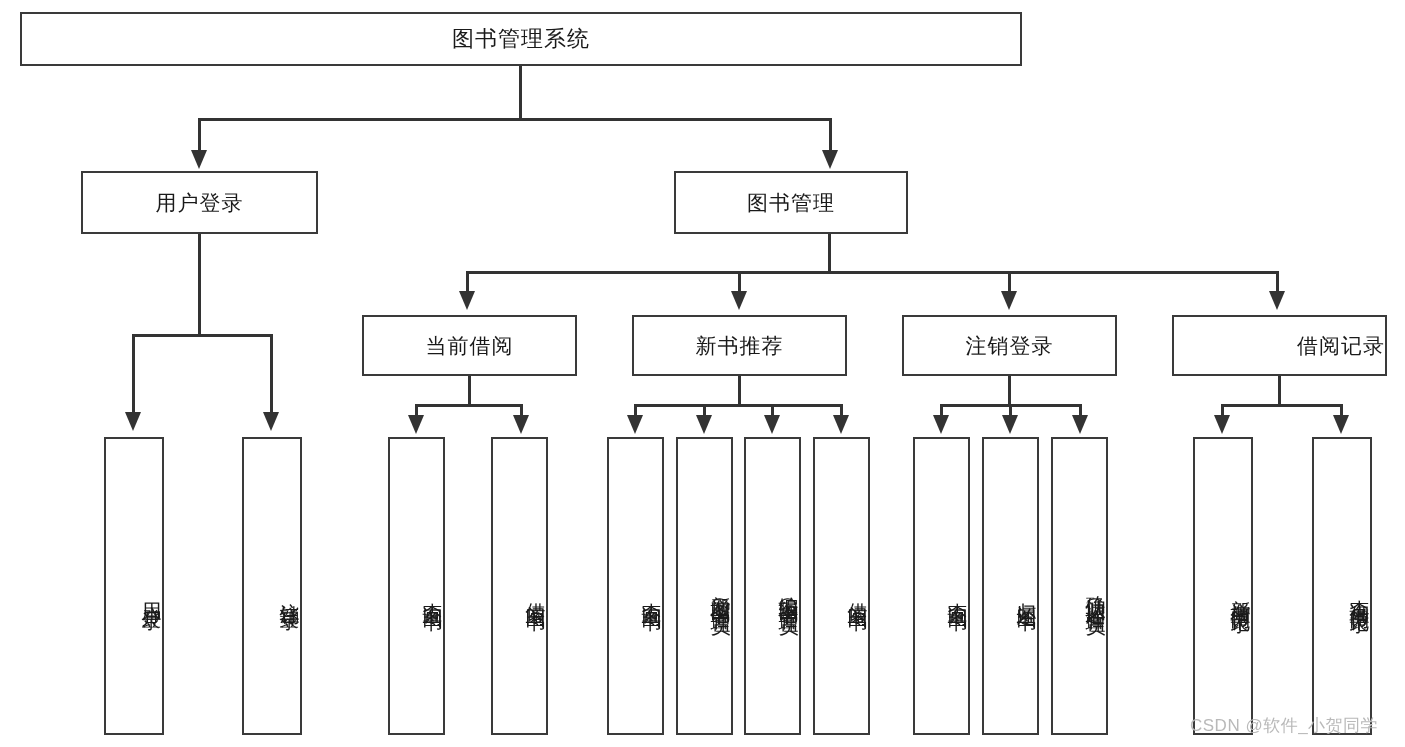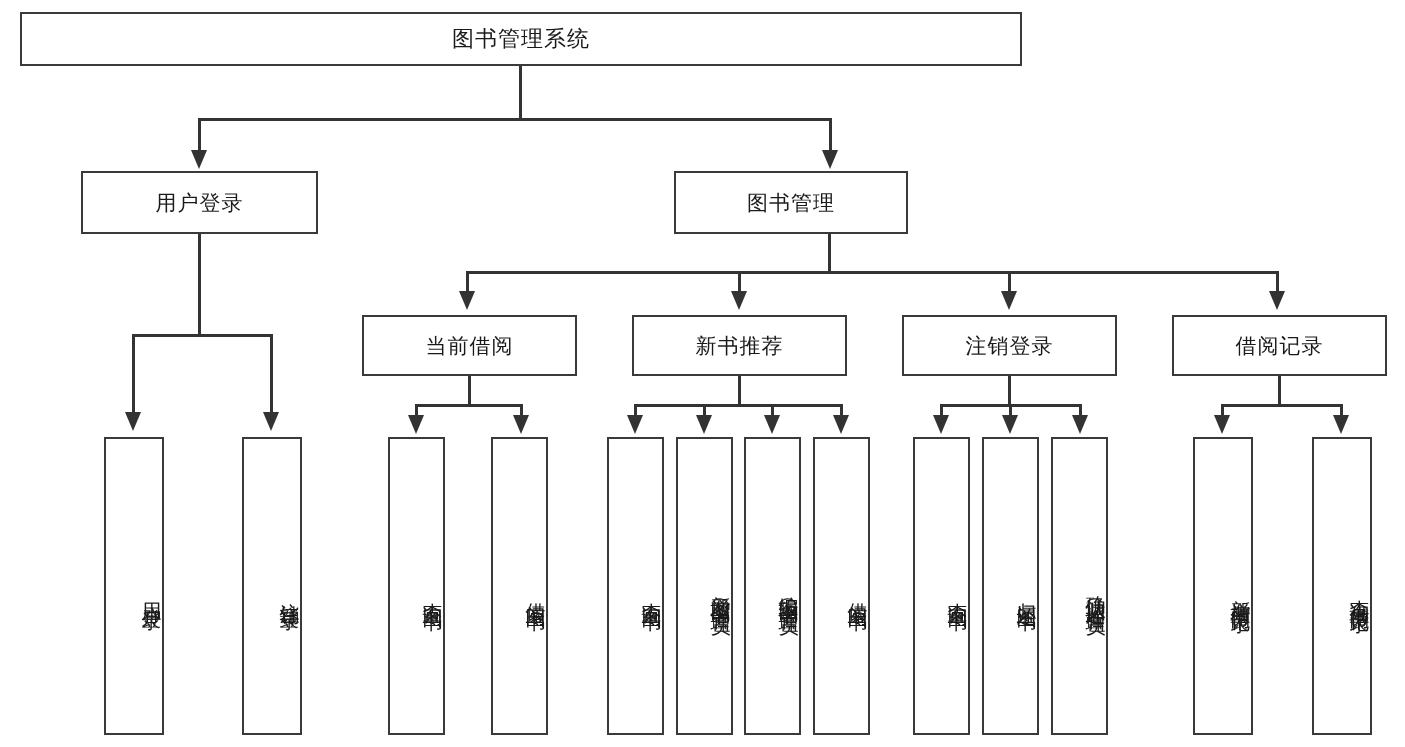--- a/index.html
+++ b/index.html
@@ -119,21 +119,21 @@
 
   <div class="node horiz" style="left:362px; top:315px; width:215px; height:61px;">
     <span>当前借阅</span>
   </div>
   <div class="node horiz" style="left:632px; top:315px; width:215px; height:61px;">
     <span>新书推荐</span>
   </div>
   <div class="node horiz" style="left:902px; top:315px; width:215px; height:61px;">
     <span>注销登录</span>
   </div>
-  <div class="node horiz" style="left:1172px; top:315px; width:215px; height:61px;">
+  <div class="node horiz" style="left:1172px; top:315px; width:215px; height:61px;justify-content:flex-end;">
     <span>借阅记录</span>
   </div>
 
   <div class="edge v" style="left:468px; top:376px; height:31px;"></div>
   <div class="edge h" style="left:415px; top:404px; width:108px; height:3px;"></div>
   <div class="edge v" style="left:415px; top:404px; height:14px;"></div>
   <div class="arrow" style="left:408px; top:415px;"></div>
   <div class="edge v" style="left:520px; top:404px; height:14px;"></div>
   <div class="arrow" style="left:513px; top:415px;"></div>
 
@@ -194,14 +194,15 @@
   <div class="edge v" style="left:1340px; top:404px; height:14px;"></div>
   <div class="arrow" style="left:1333px; top:415px;"></div>
 
   <div class="node vert" style="left:1193px; top:437px; width:60px; height:298px;">
     <span>新增借阅记录</span>
   </div>
   <div class="node vert" style="left:1312px; top:437px; width:60px; height:298px;">
     <span>查询借阅记录</span>
   </div>
 
+  <div class="watermark" style="left:1190px; top:714px;">CSDN @软件_小贺同学</div>
 
 </div>
 
 </body></html>

